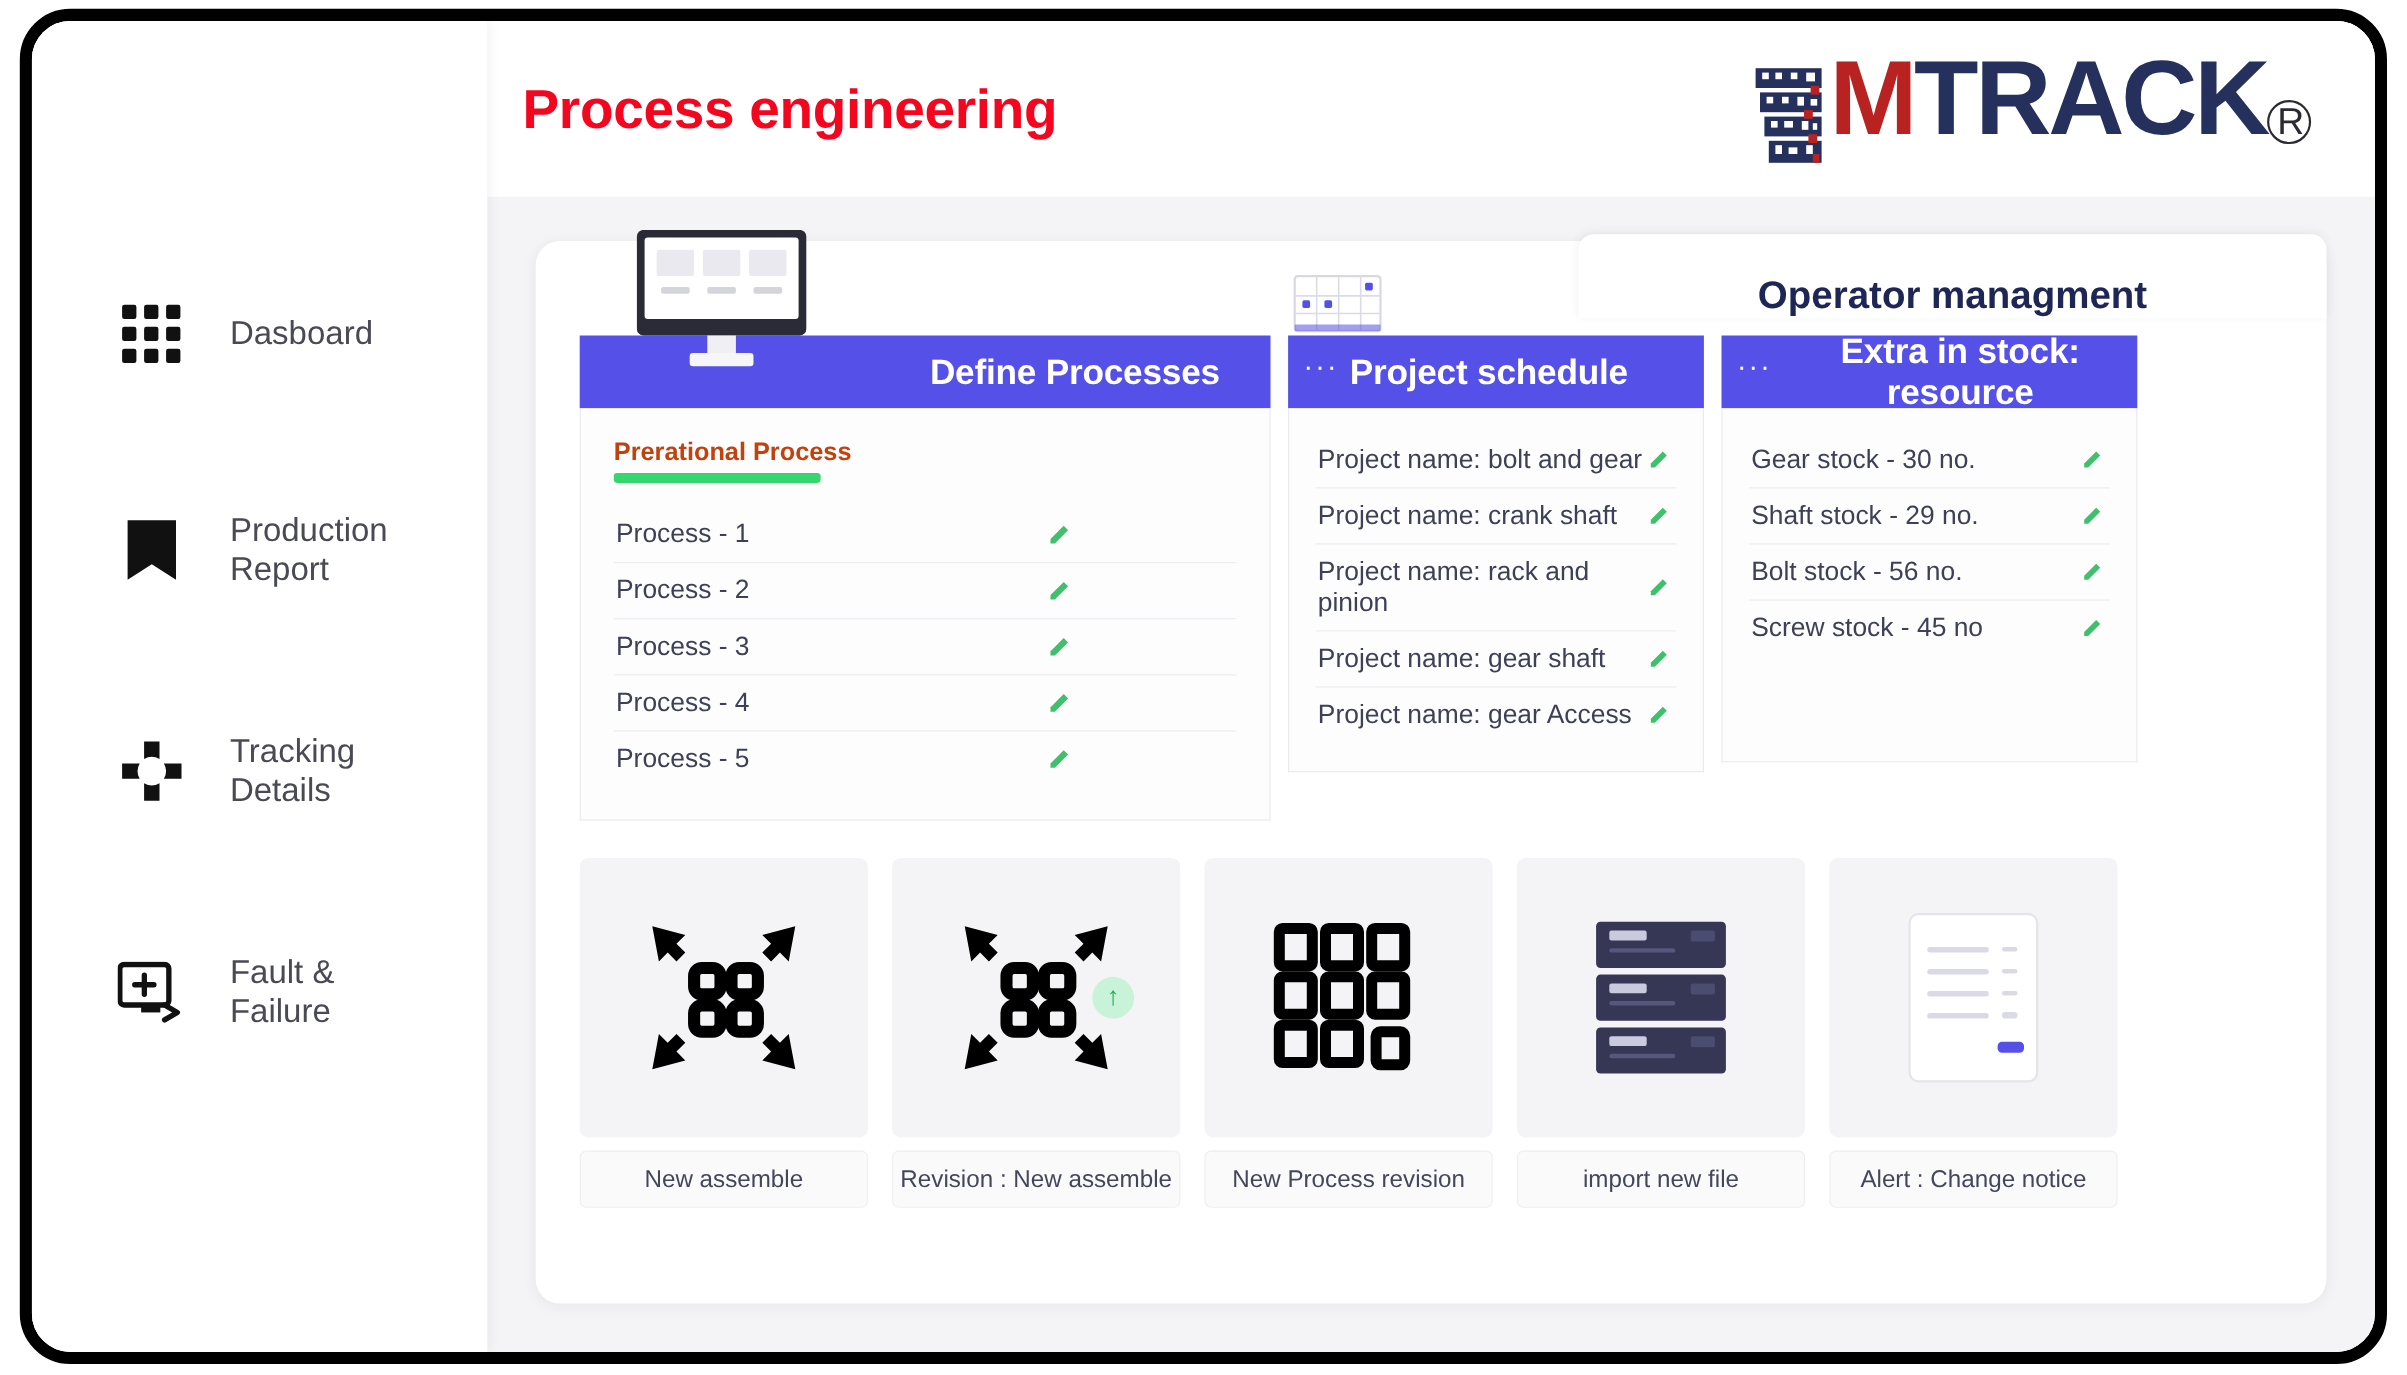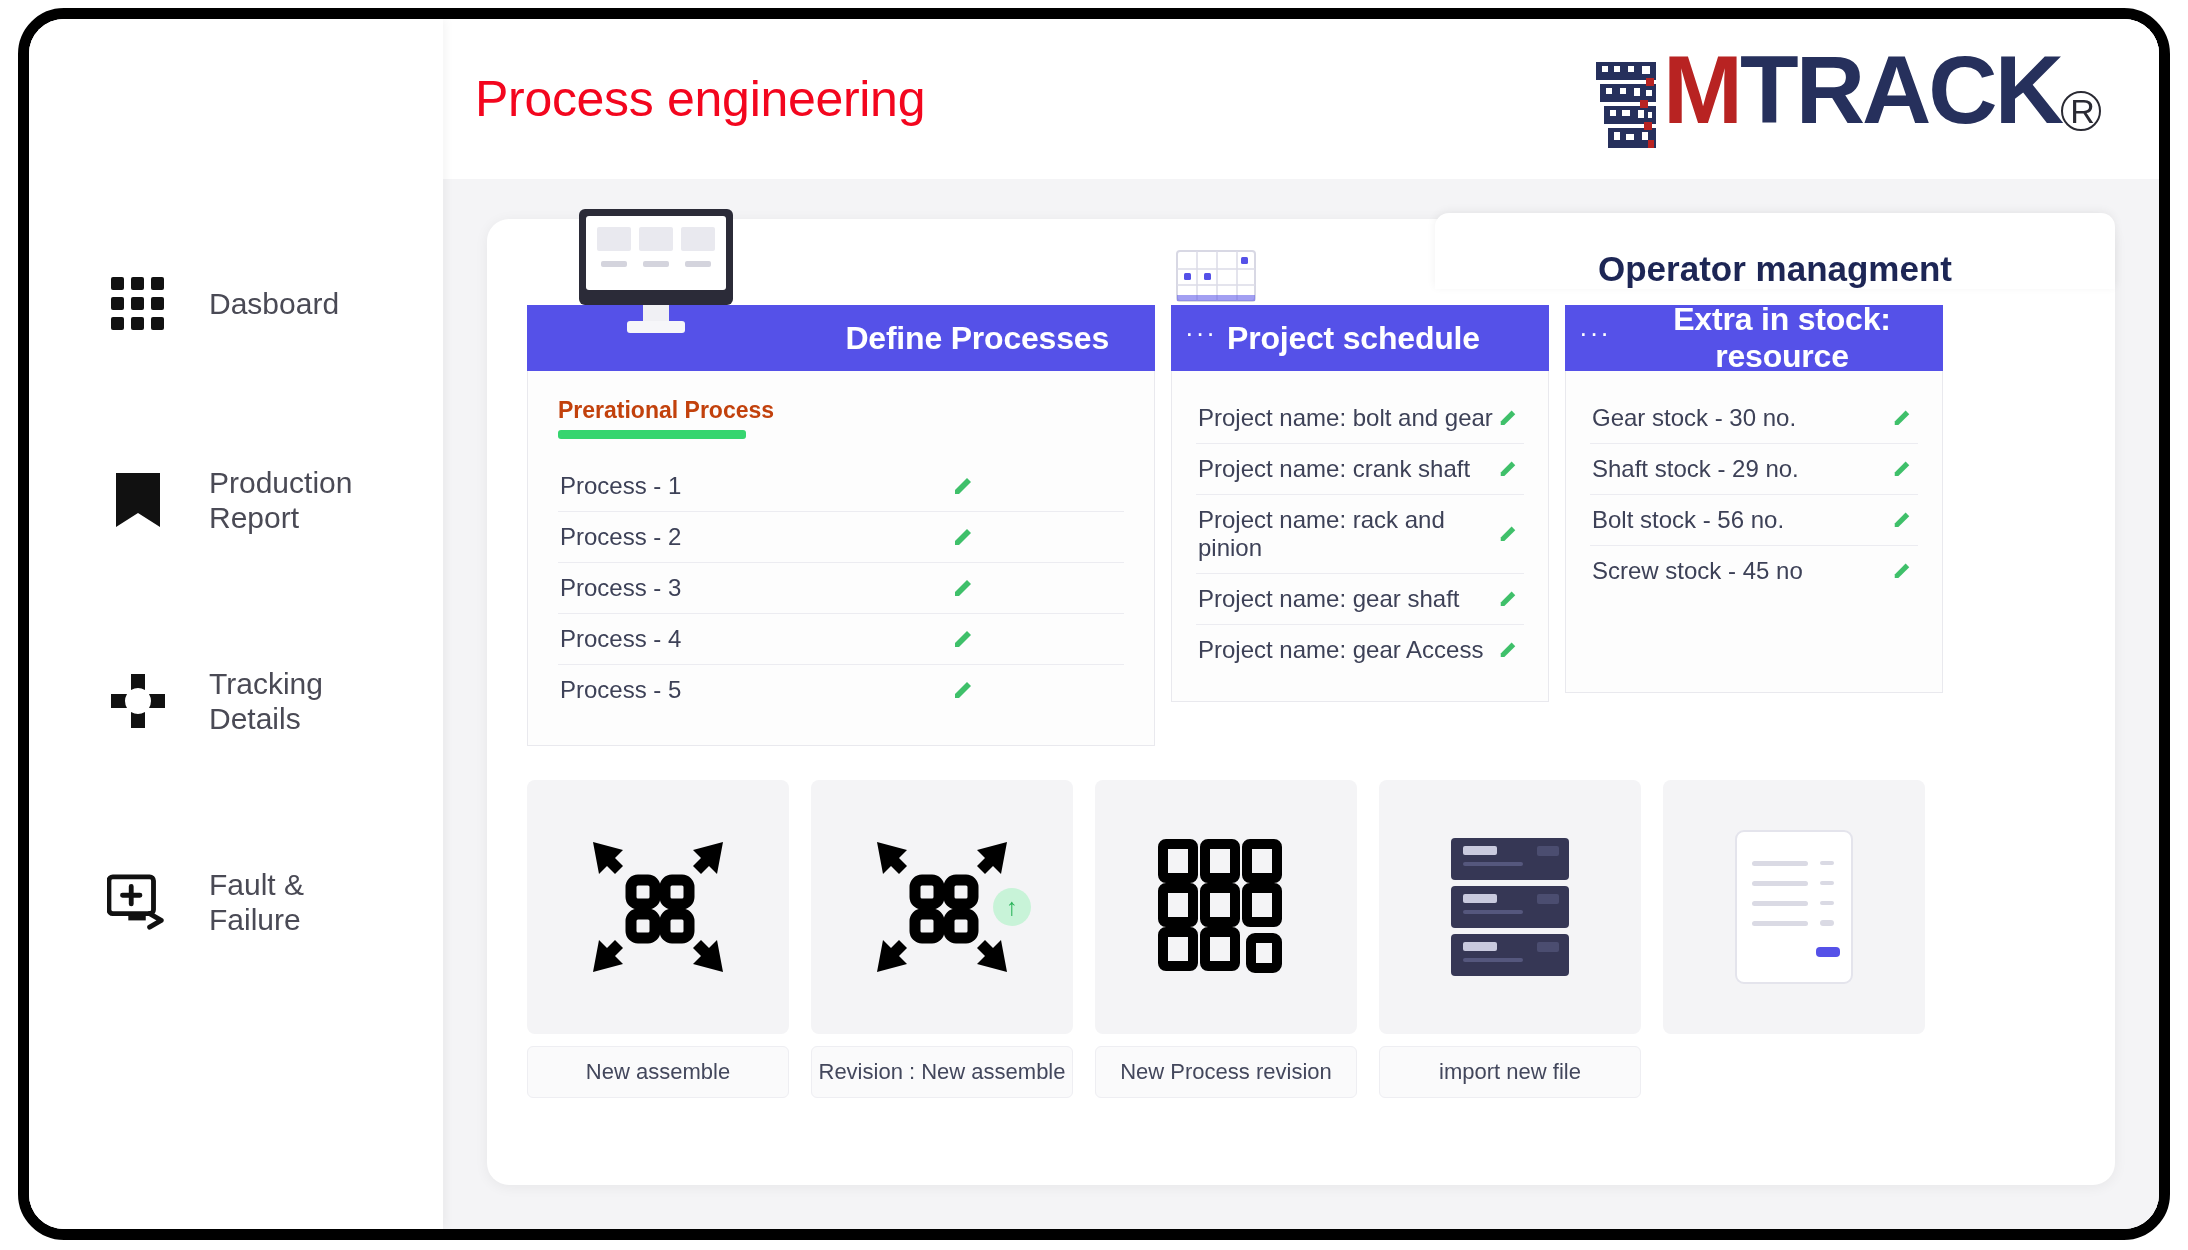--- a/index.html
+++ b/index.html
@@ -76,21 +76,21 @@
     height: 160px;
     background: #ffffff;
     position: relative;
     flex: 0 0 160px;
     display: flex;
     align-items: center;
     padding: 0 58px 0 32px;
   }
   .page-title {
     font-size: 50px;
-    font-weight: normal;
+    font-weight: bold;
     color: #f3061e;
     letter-spacing: -0.3px;
   }
   .brand {
     margin-left: auto;
     display: flex;
     align-items: flex-start;
     gap: 4px;
   }
   .qr-mark {
@@ -655,20 +655,21 @@
                     <rect x="20" y="74" width="56" height="5" rx="2.5"></rect>
                     <rect x="20" y="94" width="56" height="5" rx="2.5"></rect>
                     <rect x="88" y="34" width="14" height="4" rx="2"></rect>
                     <rect x="88" y="54" width="14" height="4" rx="2"></rect>
                     <rect x="88" y="74" width="14" height="4" rx="2"></rect>
                     <rect x="88" y="93" width="14" height="6" rx="3"></rect>
                   </g>
                   <rect x="84" y="120" width="24" height="10" rx="4" fill="#5551e8"></rect>
                 </svg>
               </div>
+              <div class="action-label">Alert : Change notice</div>
             </div>
           </div>
 
         </div>
       </div>
     </section>
   </div>
 </div>
 
 </body></html>

